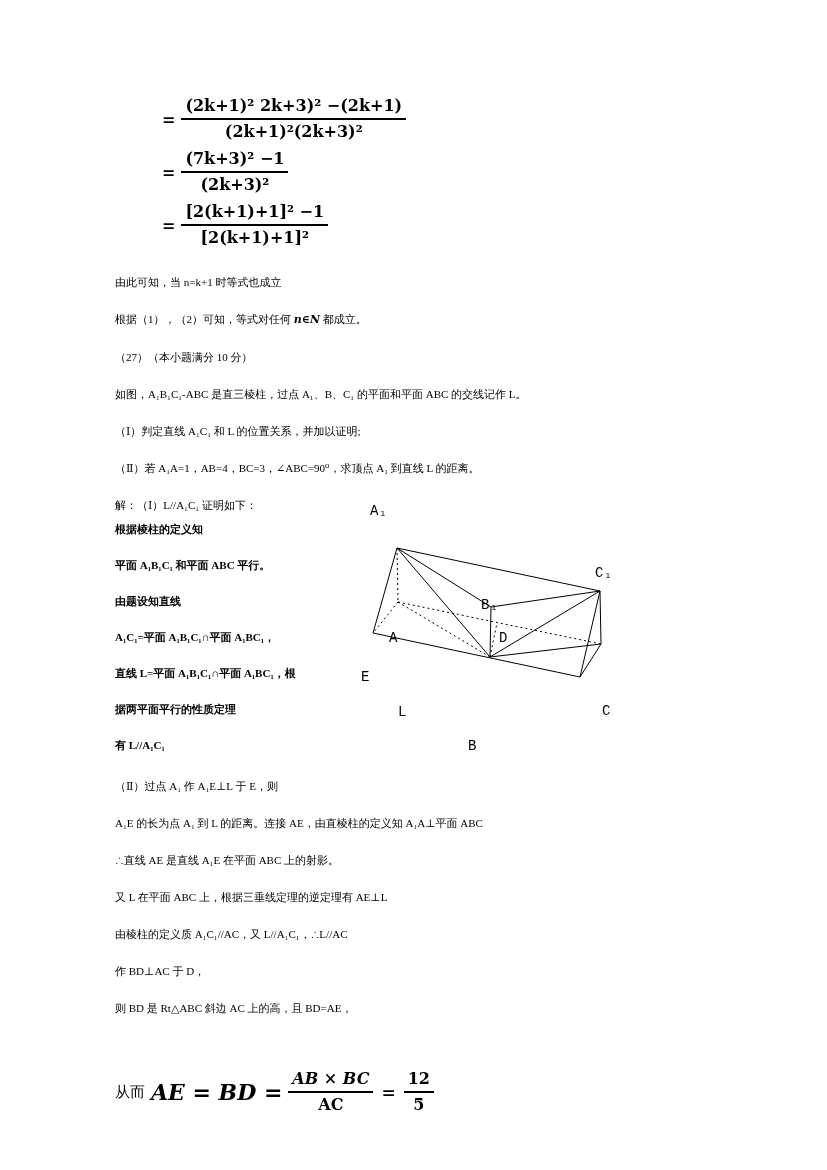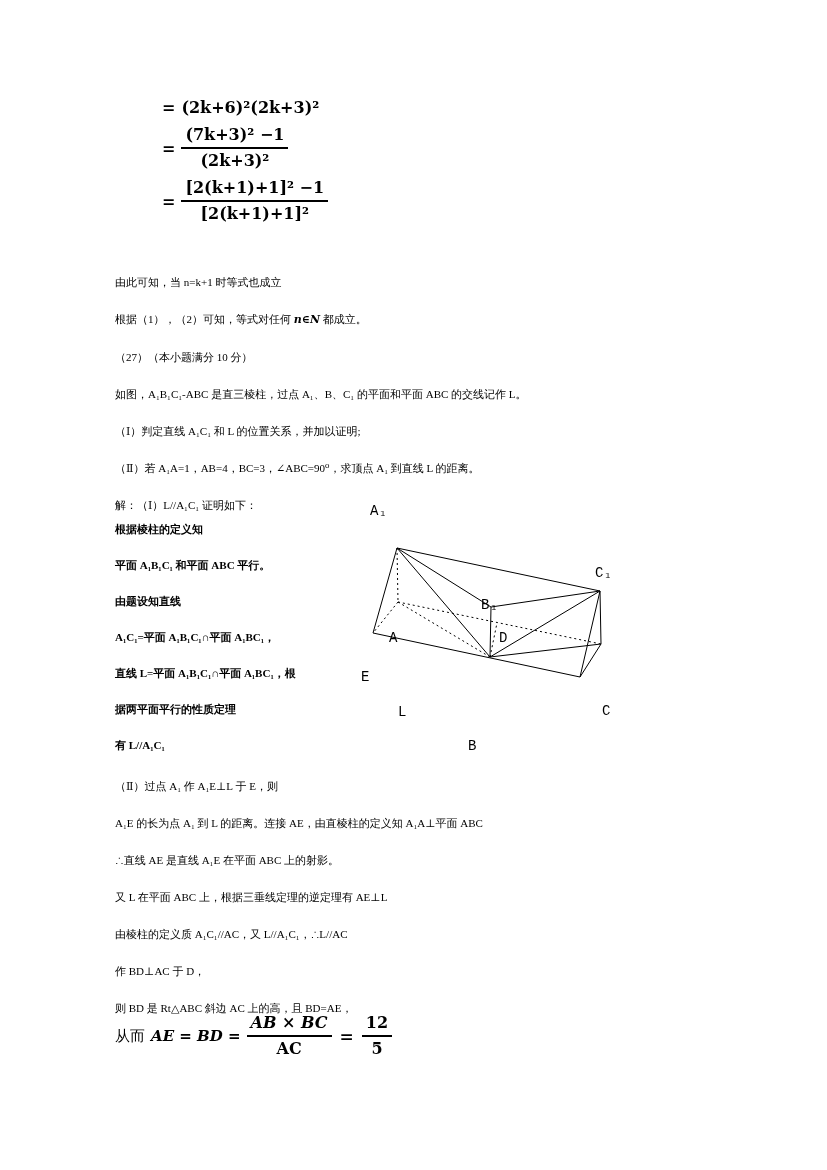--- a/index.html
+++ b/index.html
@@ -31,36 +31,37 @@
   .mid-row{position:absolute;left:115px;top:507px;width:600px;font-weight:bold;}
   .mid-left{width:250px;}
   .mid-left .para{margin-bottom:18px;}
   .bottom-col{position:absolute;left:115px;top:764px;}
   .mi{font-weight:bold;font-style:italic;font-family:"DejaVu Serif",serif;}
   
   .figure{position:absolute;left:355px;top:495px;width:370px;height:265px;}
   .figure svg{display:block;}
   .fig-label{font-family:"Liberation Mono","DejaVu Sans Mono",monospace;font-size:14px;fill:#000;}
   
-  .final-formula{position:absolute;left:115px;top:1012px;display:flex;align-items:center;font-size:15px;}
-  .ff-var{font-family:"DejaVu Serif",serif;font-weight:bold;font-style:italic;font-size:15px;margin:15px 6px;}
+  .final-formula{position:absolute;left:115px;top:1064px;display:flex;align-items:center;font-size:15px;}
+  .ff-var{font-family:"DejaVu Serif",serif;font-weight:bold;font-style:italic;font-size:22px;margin:15px 6px;}
   .ff-frac{font-family:"DejaVu Serif",serif;font-weight:bold;font-size:16px;}
   .ff-frac .fnum{font-style:italic;}
   .ff-eq{font-family:"DejaVu Serif",serif;font-weight:bold;font-size:17px;margin:0 8px;}
 </style>
 </head>
 <body>
 
 <div class="page">
 
   <div class="formula-block">
     <div class="frow">
       <span class="feq">=</span>
       <span class="frac">
-        <span class="fden">(2k+6)²(2k+3)²</span>
+        <span class="fnum">(2k+1)² 2k+3)² −(2k+1)</span>
+        <span class="fden">(2k+1)²(2k+3)²</span>
       </span>
     </div>
     <div class="frow">
       <span class="feq">=</span>
       <span class="frac">
         <span class="fnum">(7k+3)² −1</span>
         <span class="fden">(2k+3)²</span>
       </span>
     </div>
     <div class="frow">

